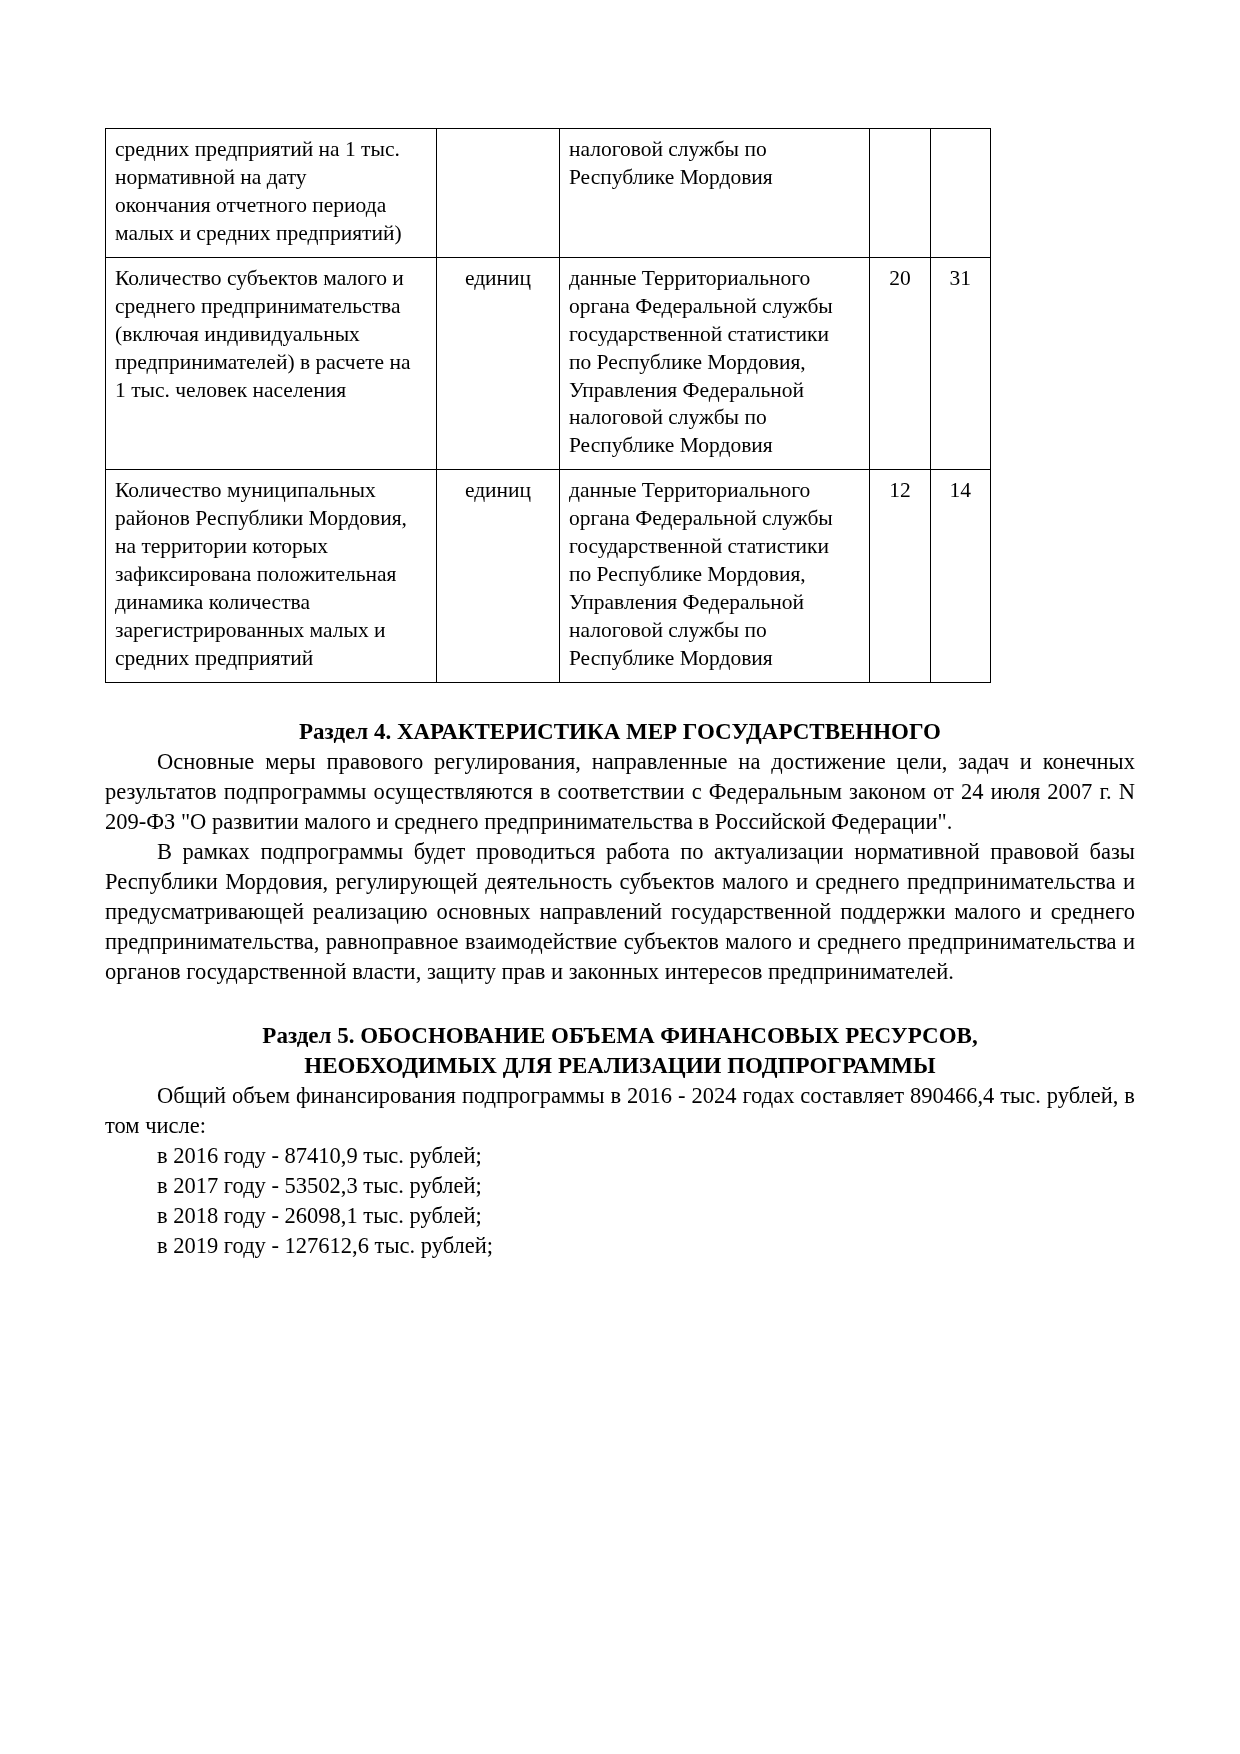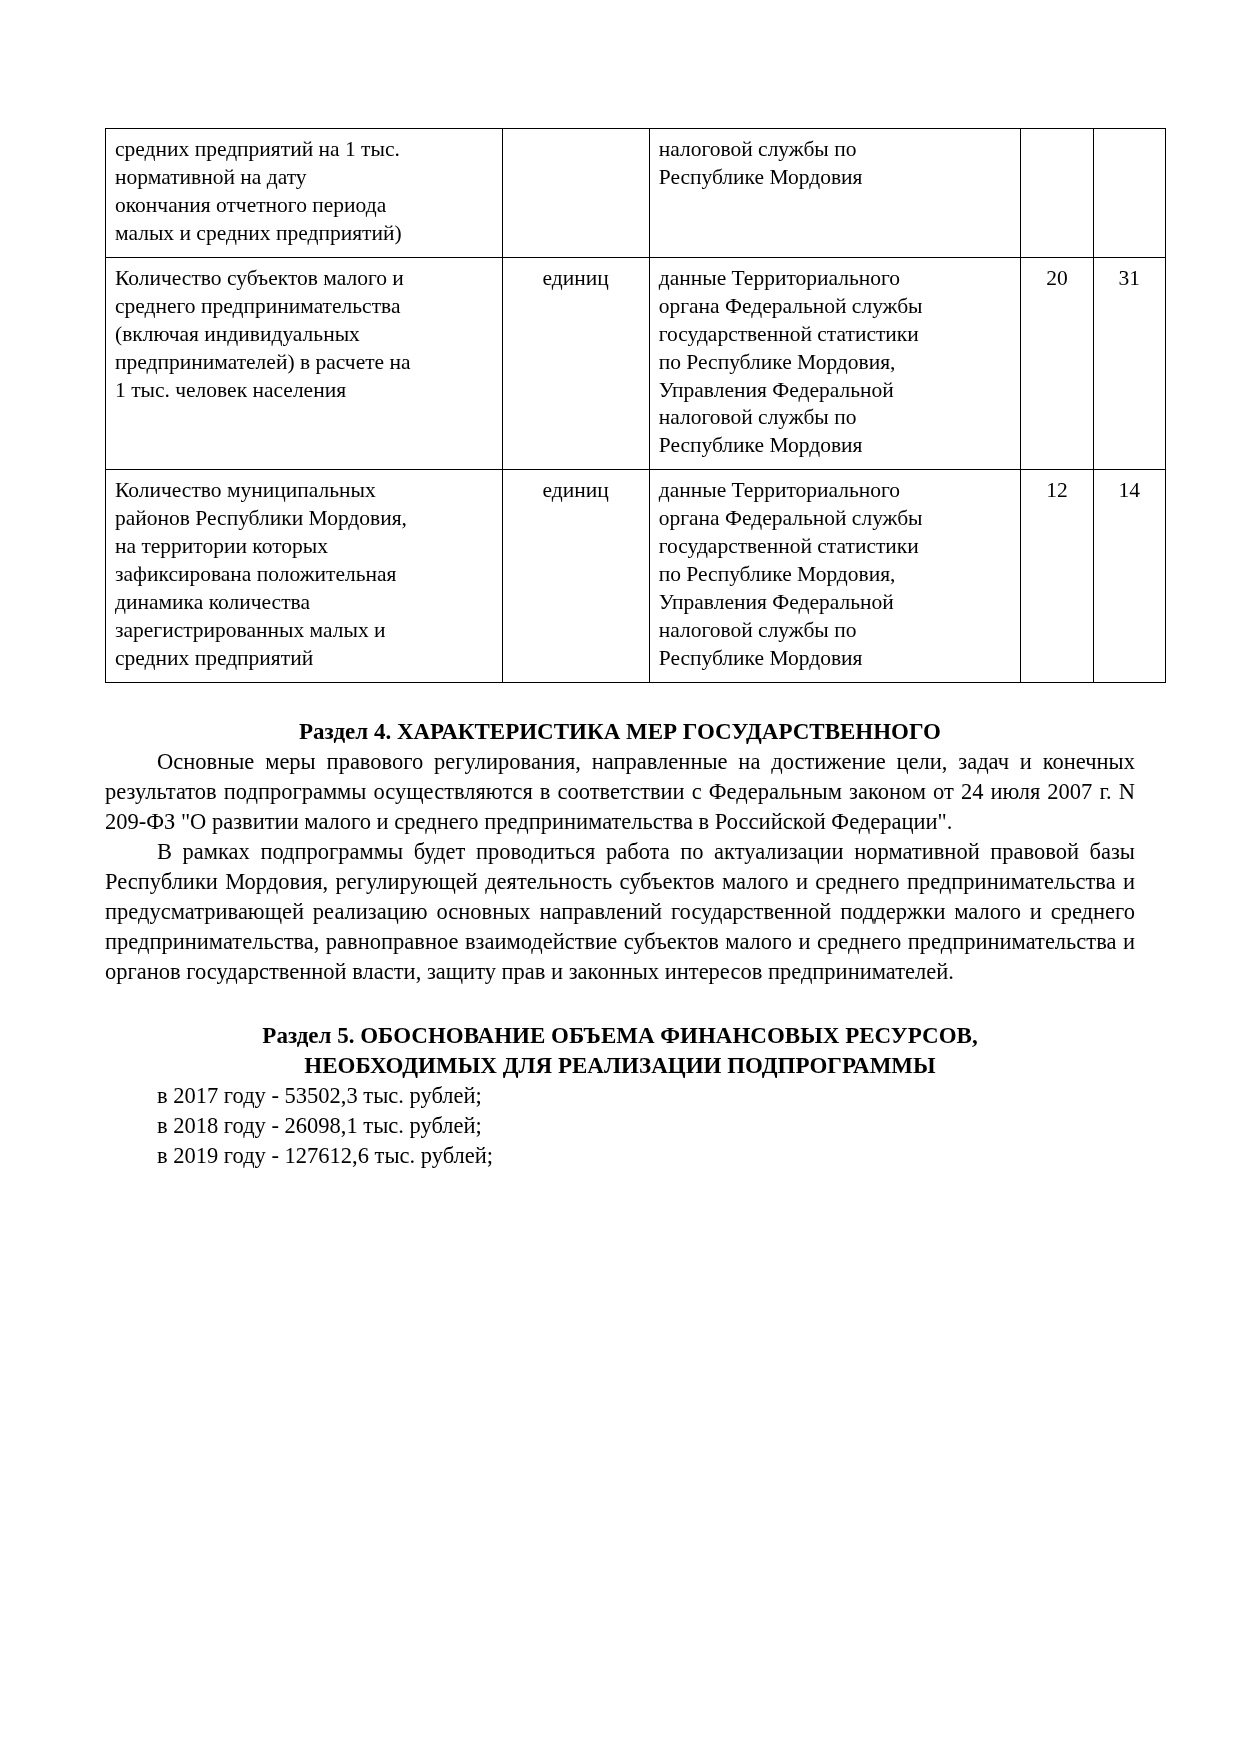--- a/index.html
+++ b/index.html
@@ -20,21 +20,21 @@
     box-sizing: border-box;
     width: 1240px;
     height: 1754px;
     padding: 128px 105px 0 105px;
     position: relative;
   }
 
   
   table.ind-table {
     border-collapse: collapse;
-    width: 1061px;
+    width: 886px;
     table-layout: fixed;
     margin: 0;
   }
   table.ind-table td {
     border: 1.6px solid #000000;
     vertical-align: top;
     padding: 7px 9px 9px 9px;
     font-size: 21.5px;
     line-height: 1.30;
   }
@@ -173,18 +173,20 @@
 
   <p class="body-par par-gap last-line-left">В рамках подпрограммы будет проводиться работа по актуализации нормативной правовой базы Республики Мордовия, регулирующей деятельность субъектов малого и среднего предпринимательства и предусматривающей реализацию основных направлений государственной поддержки малого и среднего предпринимательства, равноправное взаимодействие субъектов малого и среднего предпринимательства и органов государственной власти, защиту прав и законных интересов предпринимателей.</p>
 
   <div class="heading-block">
     <h2 class="section-heading">
       <span class="hl">Раздел 5. ОБОСНОВАНИЕ ОБЪЕМА ФИНАНСОВЫХ РЕСУРСОВ,</span>
       <span class="hl">НЕОБХОДИМЫХ ДЛЯ РЕАЛИЗАЦИИ ПОДПРОГРАММЫ</span>
     </h2>
   </div>
 
+  <p class="body-par par-gap last-line-left">Общий объем финансирования подпрограммы в 2016 - 2024 годах составляет 890466,4 тыс. рублей, в том числе:</p>
 
+  <p class="item-par item-gap">в 2016 году - 87410,9 тыс. рублей;</p>
   <p class="item-par item-gap">в 2017 году - 53502,3 тыс. рублей;</p>
   <p class="item-par item-gap">в 2018 году - 26098,1 тыс. рублей;</p>
   <p class="item-par item-gap">в 2019 году - 127612,6 тыс. рублей;</p>
 
 </div>
 
 </body></html>

